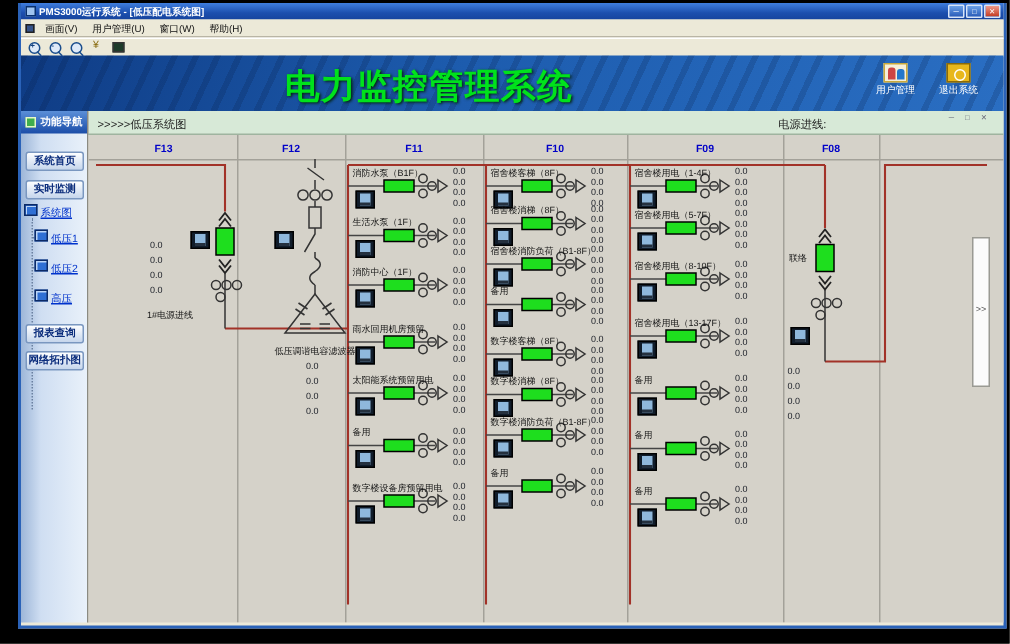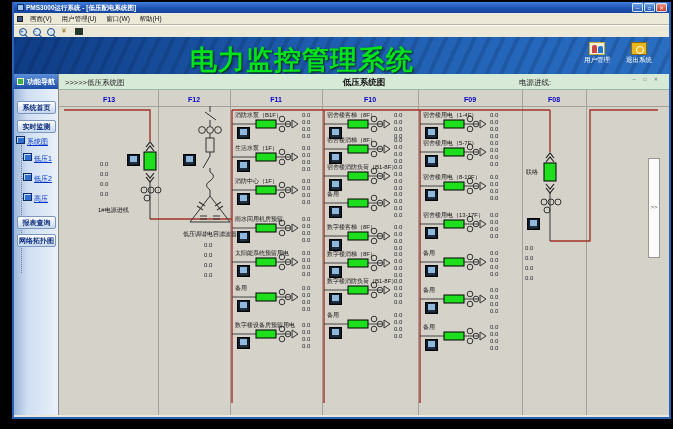--- a/index.html
+++ b/index.html
@@ -26,21 +26,21 @@
   .mag{position:absolute;left:1px;top:1px;width:6px;height:6px;border:1.2px solid #1a4d8c;border-radius:50%;background:#dfeaf8;}
   .mag:after{content:"";position:absolute;left:5px;top:5px;width:4px;height:1.4px;background:#1a4d8c;transform:rotate(45deg);transform-origin:0 0;}
   .magsign{position:absolute;left:2.4px;top:0.6px;font-size:5px;font-weight:bold;color:#13407c;}
   .scrico{position:absolute;left:1px;top:1px;width:8px;height:7px;background:#1d3b2a;border:1px solid #333;box-sizing:border-box;}
   .penico{position:absolute;left:2px;top:0;font-size:7px;color:#8a6d12;}
   
   #banner{position:absolute;left:0;top:35px;width:100%;height:37px;
     background:
       repeating-linear-gradient(115deg,rgba(6,24,60,.18) 0 4px,rgba(0,0,0,0) 4px 13px),
       linear-gradient(100deg,#0f3c85,#1d5cae 45%,#2a6ec2);}
-  #banner .big{position:absolute;left:176px;top:5px;font-size:27px;font-weight:bold;letter-spacing:1px;
+  #banner .big{position:absolute;left:176px;top:5px;font-size:23px;font-weight:bold;letter-spacing:1px;
     color:#00e21c;text-shadow:1px 1px 2px #04230a;}
   .bannerbtn{position:absolute;top:5px;width:34px;text-align:center;color:#fff;font-size:6.5px;cursor:default;}
   .bicon{width:16px;height:13px;margin:0 auto 1px auto;border:1px solid #caa93c;background:#f6efd8;position:relative;box-sizing:border-box;}
   .ppl:before{content:"";position:absolute;left:2px;top:2px;width:5px;height:8px;background:#c44;border-radius:2px 2px 0 0;}
   .ppl:after{content:"";position:absolute;left:8px;top:3px;width:5px;height:7px;background:#27c;border-radius:2px 2px 0 0;}
   .pow{background:#e8b71c;border:1px solid #8a6a08;}
   .pow:before{content:"";position:absolute;left:4px;top:2.5px;width:6px;height:6px;border:1.5px solid #fff;border-radius:50%;}
   
   #subheader{position:absolute;left:45px;top:72px;width:610px;height:16px;background:#d7e9d7;border-bottom:1px solid #9fb49f;box-sizing:border-box;}
   #subheader .bc{position:absolute;left:6px;top:4px;font-size:7.5px;color:#222;}
@@ -125,21 +125,20 @@
       <div>用户管理</div>
     </div>
     <div class="bannerbtn" style="left:608px">
       <div class="bicon pow"></div>
       <div>退出系统</div>
     </div>
   </div>
 
   <div id="subheader">
     <span class="bc">&gt;&gt;&gt;&gt;&gt;低压系统图</span>
-    <span class="ct">低压系统图</span>
     <span class="tm">电源进线:</span>
     <span class="mdic">─ □ ✕</span>
   </div>
 
   <div id="sidebar">
     <div id="sbheader">
       <span class="sbhico"></span>
       <span>功能导航</span>
     </div>
     <div class="sb-btn" style="top:27px">系统首页</div>

